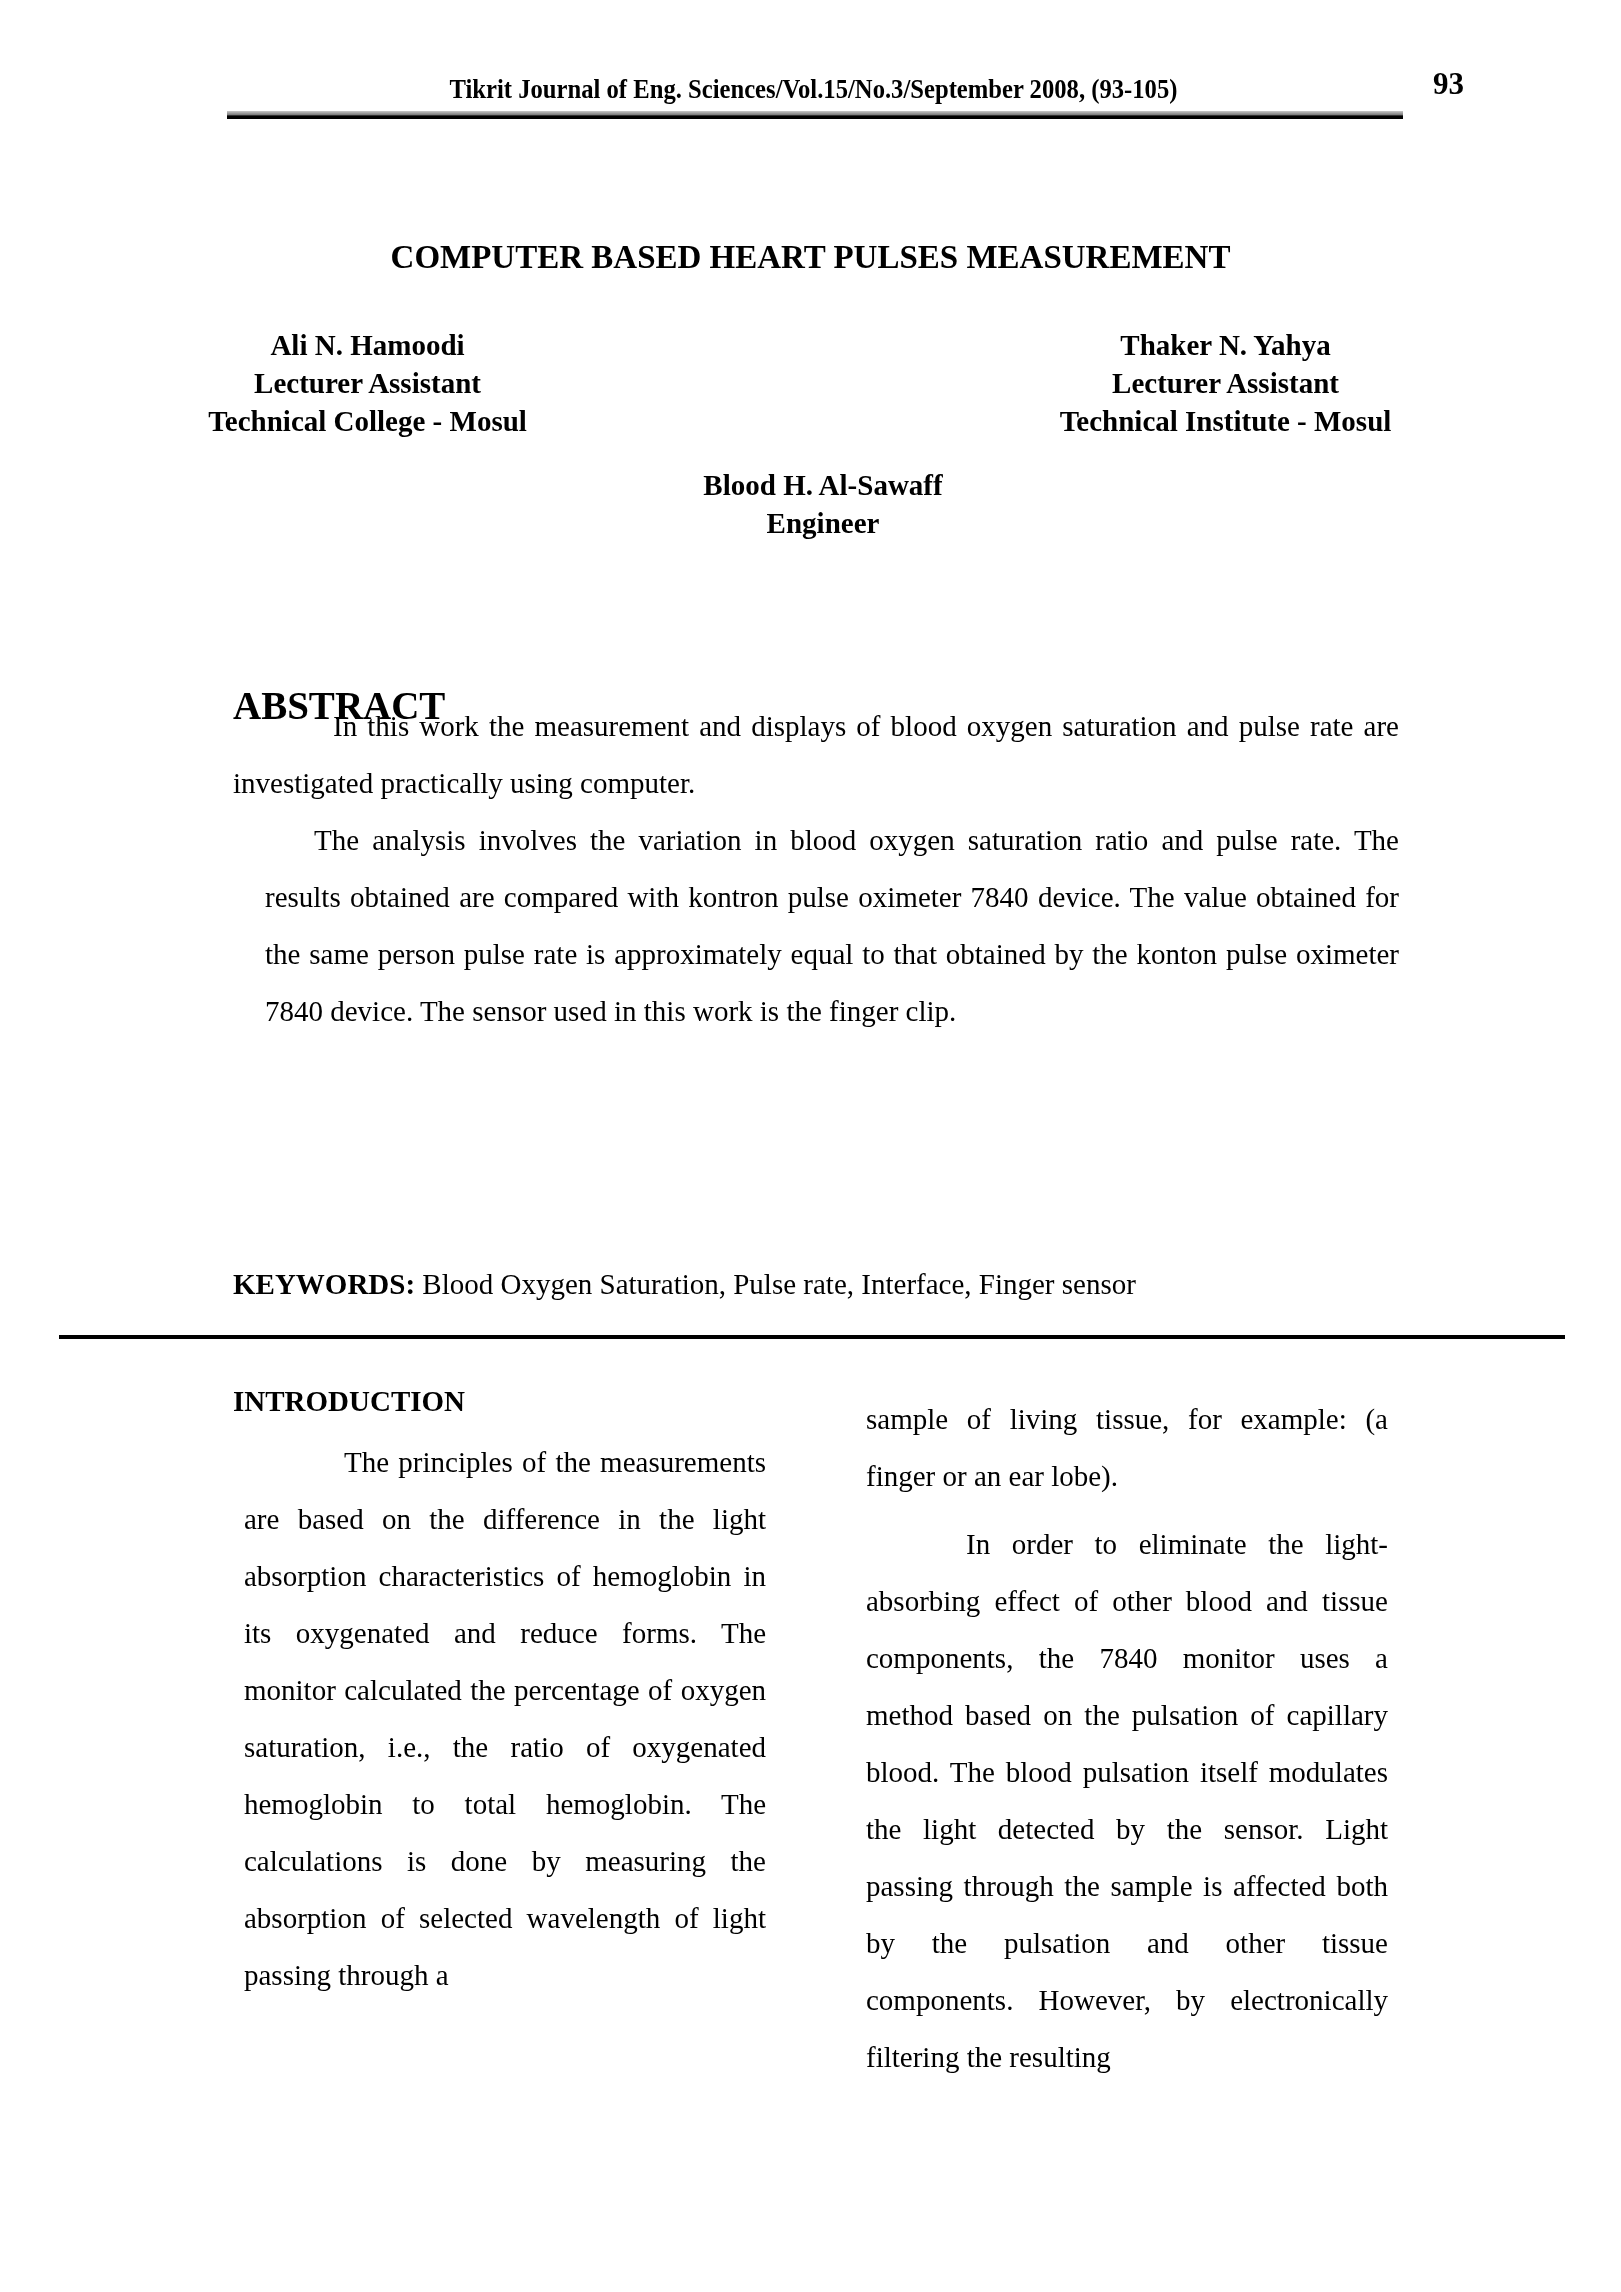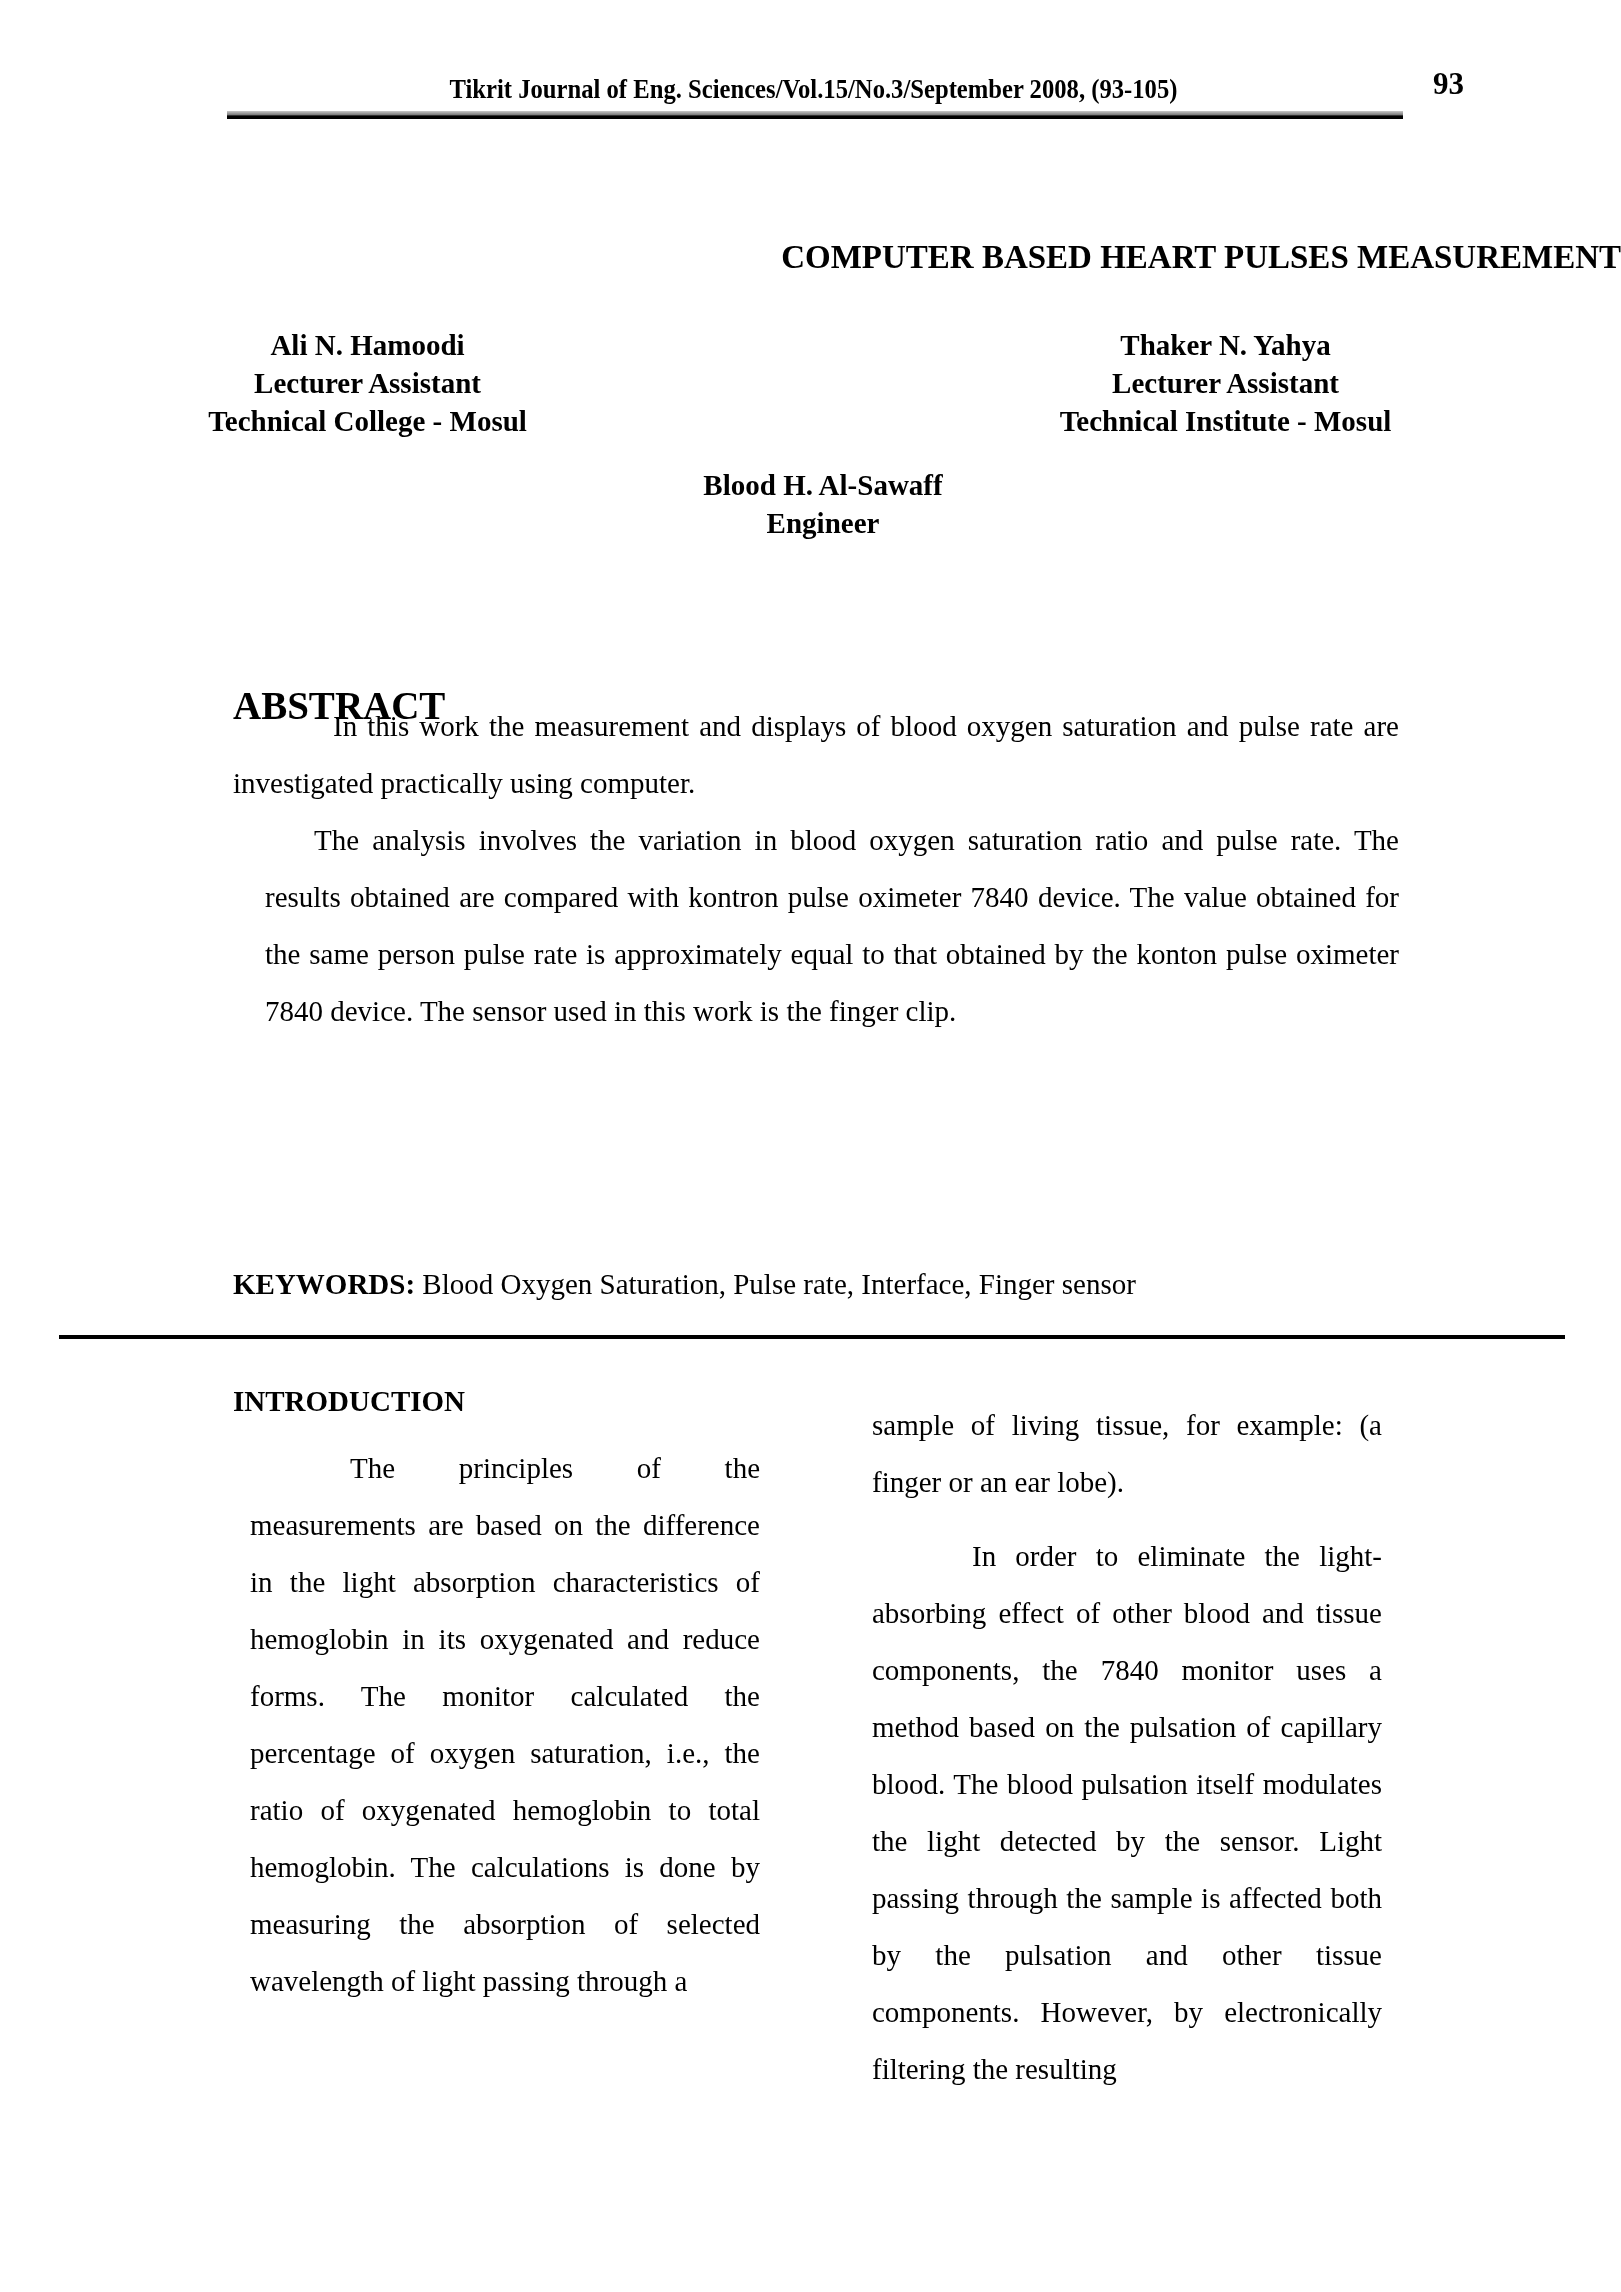--- a/index.html
+++ b/index.html
@@ -13,21 +13,21 @@
       transform: scaleX(0.93); transform-origin: center;
     }
     .page-num {
       position: absolute; left: 1433px; top: 66px; font-size: 31px; font-weight: bold;
     }
     .head-rule {
       position: absolute; left: 227px; top: 111px; width: 1176px; height: 7.8px;
       background: linear-gradient(to bottom, #c8c8c8 0px, #a0a0a0 2px, #7a7a7a 3.9px, #000 4.9px, #000 7.8px);
     }
     .title {
-      position: absolute; left: 0; top: 239px; width: 1621px; text-align: right;
+      position: absolute; left: 0; top: 239px; width: 1621px; text-align: center;
       font-size: 33px; font-weight: bold;
     }
     .author {
       position: absolute; text-align: center; font-size: 29px; font-weight: bold; line-height: 38px;
     }
     .author.left { left: 157px; top: 326px; width: 421px; }
     .author.right { left: 1000px; top: 326px; width: 451px; }
     .author.center { left: 588px; top: 466px; width: 470px; }
     .author div { white-space: nowrap; }
     .abstract-heading {
@@ -46,21 +46,21 @@
     .keywords .kw-label { font-weight: bold; }
     .section-rule {
       position: absolute; left: 59px; top: 1335px; width: 1506px; height: 3.9px; background: #000;
     }
     .col {
       position: absolute; top: 1380px; width: 544px;
       font-size: 29px; line-height: 57px; text-align: justify;
     }
     .col.left { left: 233px; }
     .col.right { left: 855px; }
-    .col p { margin: 17px; }
+    .col p { margin: 11px; }
     .intro-heading { font-size: 29px; font-weight: bold; line-height: 43px; margin-bottom: 8px; }
     .col.left .p1 { text-indent: 100px; }
     .col.right .p2 { text-indent: 100px; }
   </style>
 </head>
 <body>
 
 <div class="running-head">Tikrit Journal of Eng. Sciences/Vol.15/No.3/September  2008, (93-105)</div>
 <div class="page-num">93</div>
 <div class="head-rule"></div>

